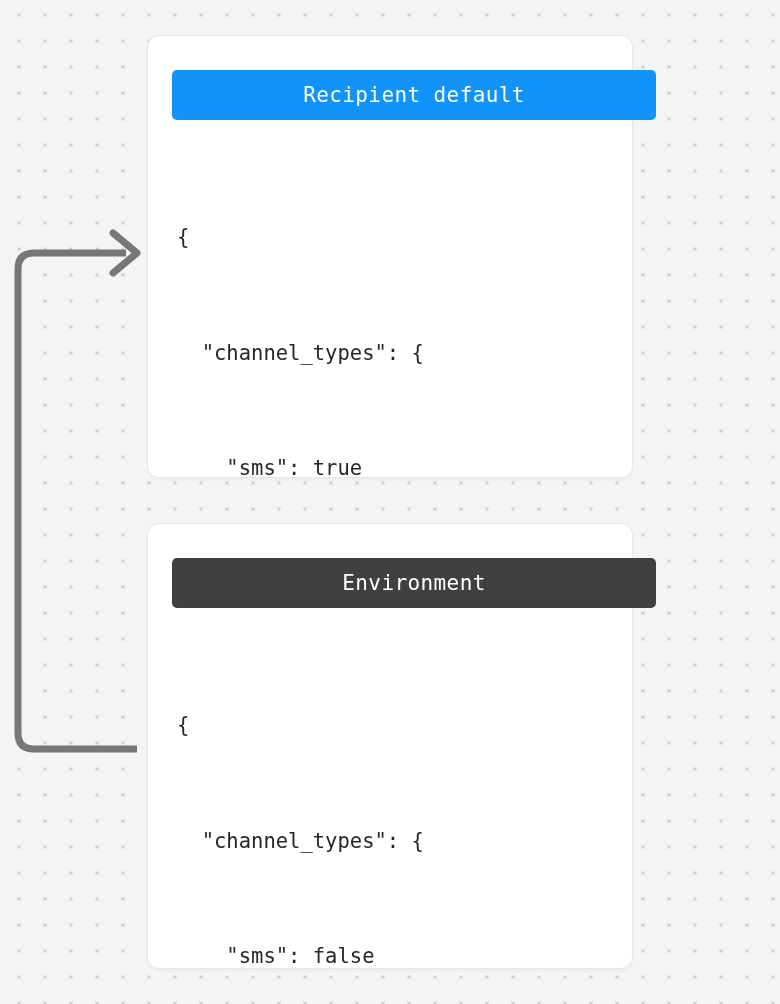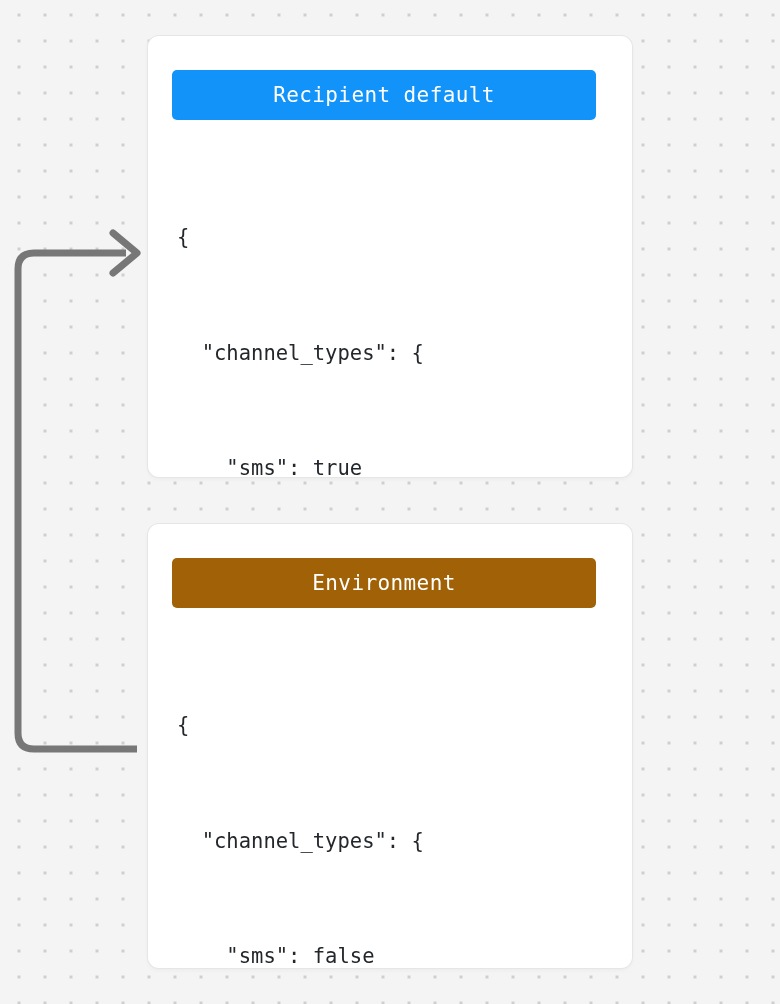--- a/index.html
+++ b/index.html
@@ -52,33 +52,33 @@
     left: 148px;
     top: 524px;
     width: 484px;
     height: 444px;
   }
 
   .card-header {
     position: absolute;
     left: 24px;
     top: 34px;
-    width: 424px;
+    width: 484px;
     height: 50px;
     border-radius: 5px;
     display: flex;
     align-items: center;
     justify-content: center;
     color: #ffffff;
     font-size: 21px;
     letter-spacing: 0.4px;
     font-family: "DejaVu Sans Mono", "Liberation Mono", monospace;
   }
   .header-blue  { background: #1193fa; }
-  .header-green { background: #a16207; }
+  .header-green { background: #404040; }
 
   .card-body {
     position: absolute;
     left: 29px;
     top: 105px;
     right: 16px;
     font-size: 20.5px;
     line-height: 38.5px;
     color: #23272b;
     white-space: pre;

